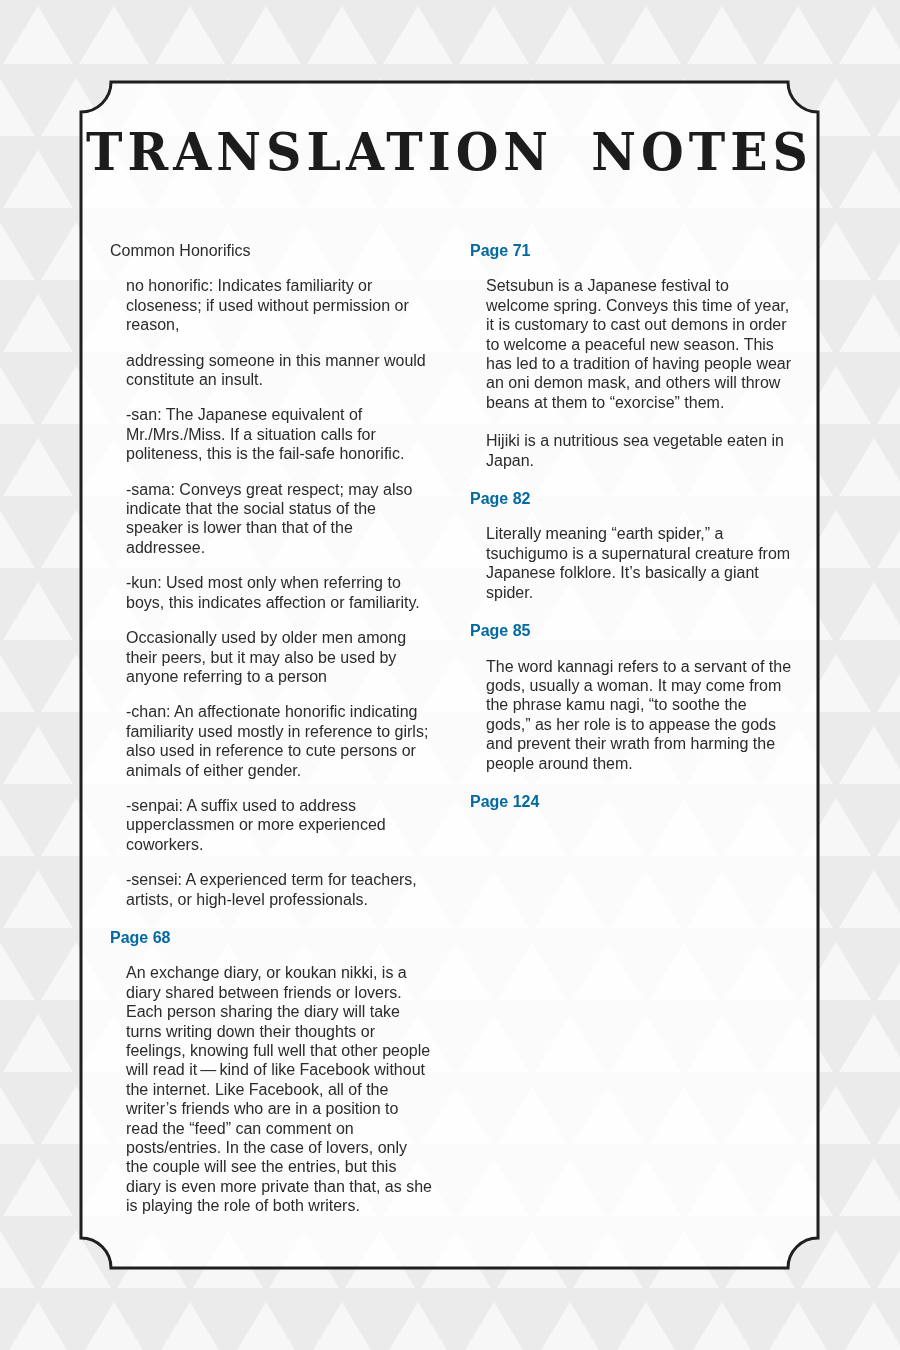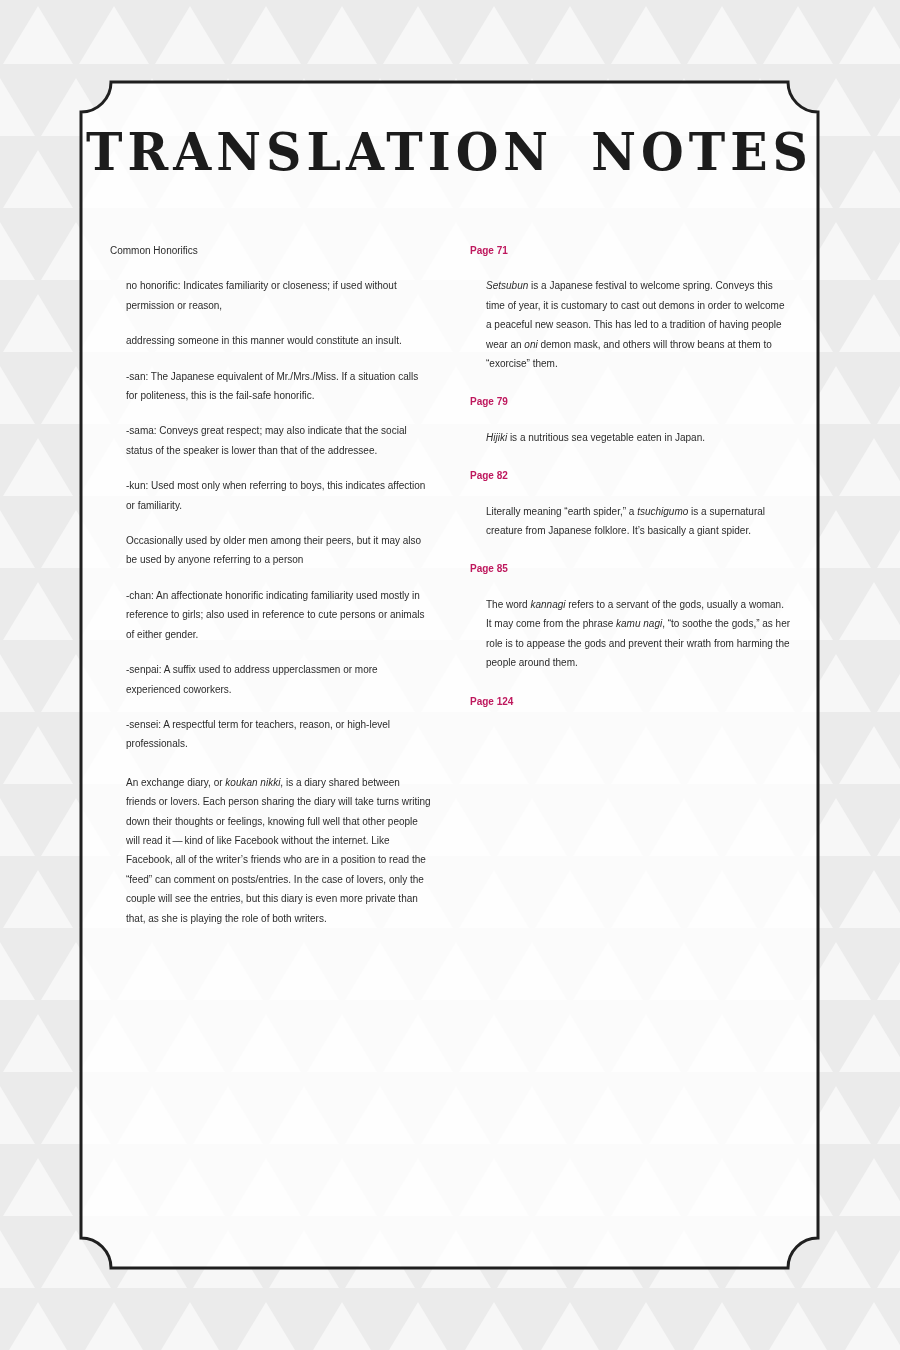--- a/index.html
+++ b/index.html
@@ -18,30 +18,30 @@
     font-weight:700;
     font-size:49px;
     letter-spacing:5px;
     word-spacing:16px;
     transform:scaleY(1.08);
     color:#1c1c1c;
     white-space:nowrap;
   }
   .col {
     position:absolute; top:238px; width:338px;
-    font-size:10px; line-height:19.4px;
+    font-size:16px; line-height:19.4px;
     color:#2b2b2b;
   }
   .col.left  { left:110px; }
   .col.right { left:470px; }
   .sec { margin:0 0 19px 0; }
   .sec-h { margin:0; }
-  .sec-h.b { font-weight:bold; color:#be185d; }
+  .sec-h.b { font-weight:bold; color:#0369a1; }
   .para { margin:16px; }
-  .i { font-style:italic; }
+  .i { }
 </style>
 </head>
 <body>
 
 <div class="page">
 
   <svg class="bg" width="900" height="1350" viewBox="0 0 900 1350" aria-hidden="true">
     <defs>
       <pattern id="tri" width="76" height="144" patternUnits="userSpaceOnUse">
         <rect width="76" height="144" fill="#ebebeb"></rect>
@@ -61,33 +61,33 @@
         <section class="sec">
           <div class="sec-h">Common Honorifics</div>
           <p class="para"><span>no honorific: Indicates familiarity or closeness; if used without permission or reason,</span></p>
           <p class="para"><span>addressing someone in this manner would constitute an insult.</span></p>
           <p class="para"><span>-san: The Japanese equivalent of Mr./Mrs./Miss. If a situation calls for politeness, this is the fail-safe honorific.</span></p>
           <p class="para"><span>-sama: Conveys great respect; may also indicate that the social status of the speaker is lower than that of the addressee.</span></p>
           <p class="para"><span>-kun: Used most only when referring to boys, this indicates affection or familiarity.</span></p>
           <p class="para"><span>Occasionally used by older men among their peers, but it may also be used by anyone referring to a person</span></p>
           <p class="para"><span>-chan: An affectionate honorific indicating familiarity used mostly in reference to girls; also used in reference to cute persons or animals of either gender.</span></p>
           <p class="para"><span>-senpai: A suffix used to address upperclassmen or more experienced coworkers.</span></p>
-          <p class="para"><span>-sensei: A respectful term for teachers, reason, or high-level professionals.</span></p>
+          <p class="para"><span>-sensei: A experienced term for teachers, artists, or high-level professionals.</span></p>
         </section>
         <section class="sec">
+          <div class="sec-h b">Page 68</div>
           <p class="para"><span>An exchange diary, or </span><span class="i">koukan nikki</span><span>, is a diary shared between friends or lovers. Each person sharing the diary will take turns writing down their thoughts or feelings, knowing full well that other people will read it — kind of like Facebook without the internet. Like Facebook, all of the writer’s friends who are in a position to read the “feed” can comment on posts/entries. In the case of lovers, only the couple will see the entries, but this diary is even more private than that, as she is playing the role of both writers.</span></p>
         </section>
       </div>
     <div class="col right">
         <section class="sec">
           <div class="sec-h b">Page 71</div>
           <p class="para"><span class="i">Setsubun</span><span> is a Japanese festival to welcome spring. Conveys this time of year, it is customary to cast out demons in order to welcome a peaceful new season. This has led to a tradition of having people wear an </span><span class="i">oni</span><span> demon mask, and others will throw beans at them to “exorcise” them.</span></p>
         </section>
         <section class="sec">
-          <div class="sec-h b">Page 79</div>
           <p class="para"><span class="i">Hijiki</span><span> is a nutritious sea vegetable eaten in Japan.</span></p>
         </section>
         <section class="sec">
           <div class="sec-h b">Page 82</div>
           <p class="para"><span>Literally meaning “earth spider,” a </span><span class="i">tsuchigumo</span><span> is a supernatural creature from Japanese folklore. It’s basically a giant spider.</span></p>
         </section>
         <section class="sec">
           <div class="sec-h b">Page 85</div>
           <p class="para"><span>The word </span><span class="i">kannagi</span><span> refers to a servant of the gods, usually a woman. It may come from the phrase </span><span class="i">kamu nagi</span><span>, “to soothe the gods,” as her role is to appease the gods and prevent their wrath from harming the people around them.</span></p>
         </section>

